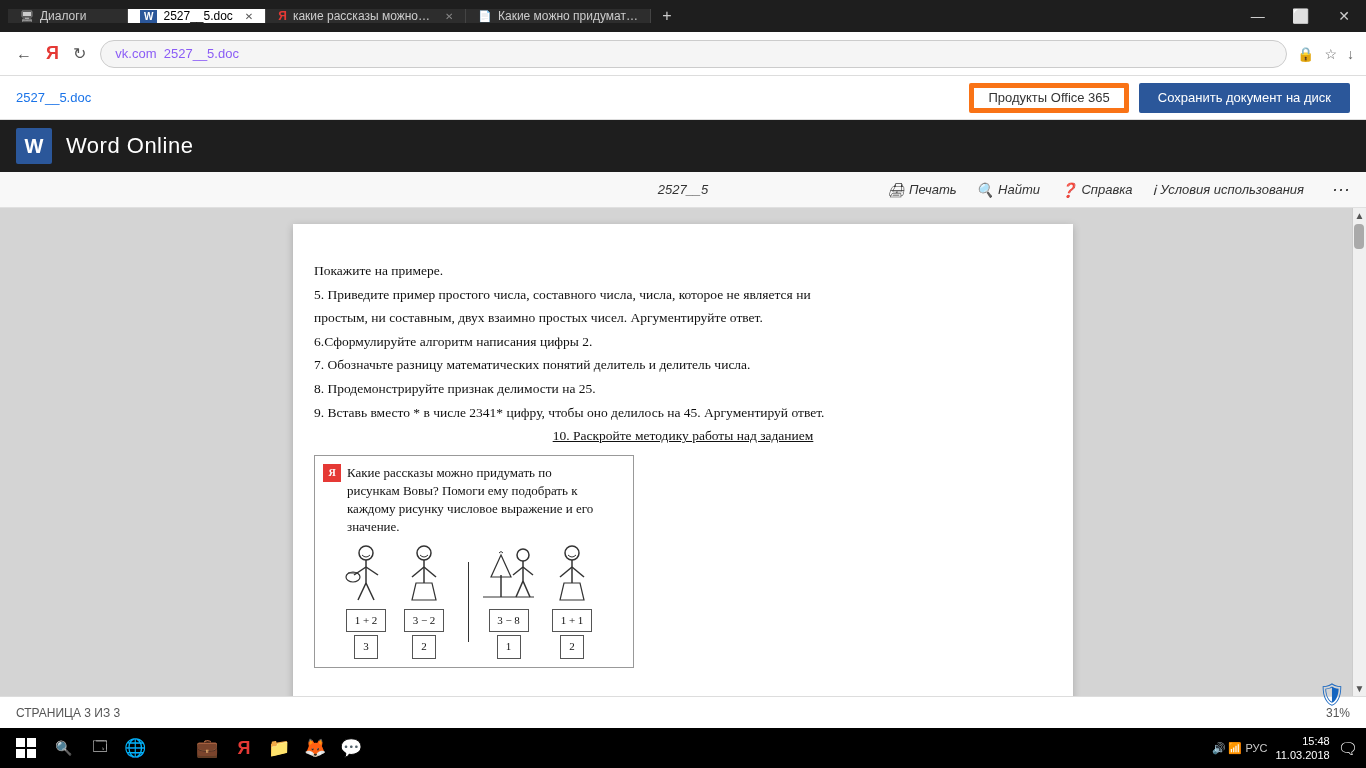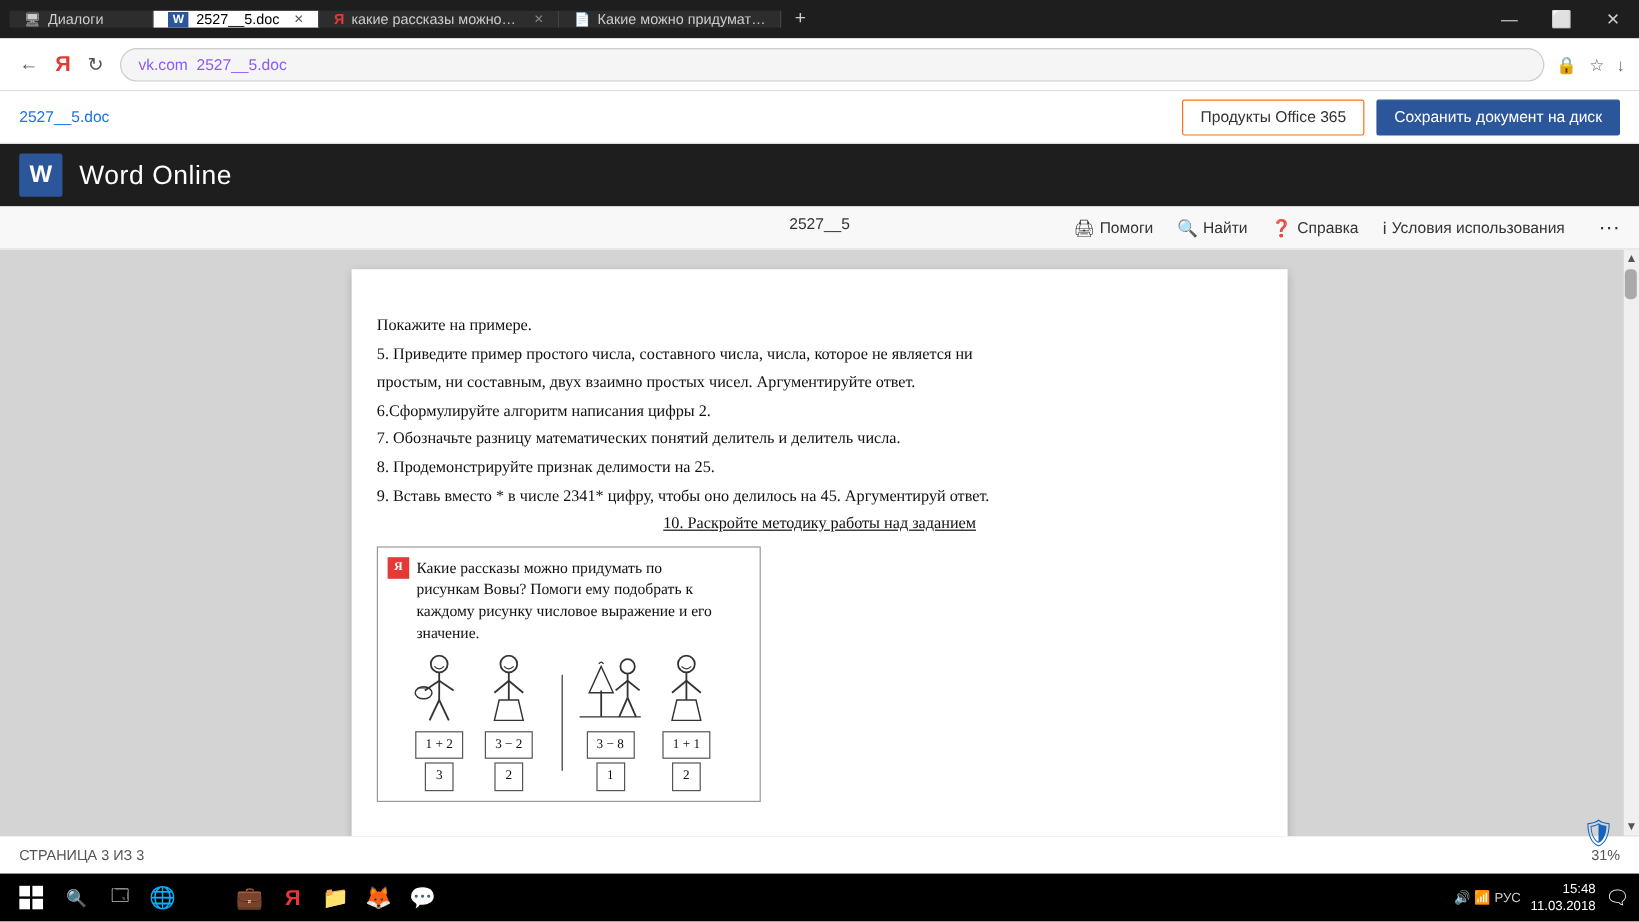--- a/index.html
+++ b/index.html
@@ -57,21 +57,21 @@
       background: #fff;
       display: flex;
       align-items: center;
       padding: 0 16px;
       border-bottom: 1px solid #ddd;
       justify-content: space-between;
     }
     .doc-title { font-size: 13px; color: #1a73e8; font-weight: 500; cursor: pointer; }
     .toolbar-buttons { display: flex; gap: 10px; }
     .toolbar-btn {
-      height: 30px; padding: 0 14px; border-radius: 2px; font-size: 13px; cursor: pointer; border: 1px solid #f97316; background: #fff; color: #333;
+      height: 30px; padding: 0 14px; border-radius: 2px; font-size: 13px; cursor: pointer; border: 5px solid #f97316; background: #fff; color: #333;
     }
     .toolbar-btn.primary { background: #2b579a; color: #fff; border-color: #2b579a; }
 
     
     .word-header {
       height: 52px;
       background: #1e1e1e;
       display: flex;
       align-items: center;
       padding: 0 16px;
@@ -87,21 +87,21 @@
       display: flex;
       align-items: center;
       padding: 0 16px;
       gap: 24px;
       border-bottom: 1px solid #e0e0e0;
       justify-content: flex-end;
     }
     .doc-action-item { display: flex; align-items: center; gap: 4px; font-size: 13px; color: #333; cursor: pointer; }
     .doc-action-item .icon { font-size: 14px; }
     .doc-name-center { font-size: 13px; color: #333; position: absolute; left: 50%; transform: translateX(-50%); }
-    .doc-action-bar-inner { display: flex; width: 100%; position: relative; }
+    .doc-action-bar-inner { display: flex; align-items: center; width: 100%; position: relative; font-style: italic; }
     .more-btn { font-size: 18px; color: #333; cursor: pointer; margin-left: 8px; }
 
     
     .main-content {
       background: #d4d4d4;
       flex: 1;
       display: flex;
       justify-content: center;
       overflow: hidden;
       position: relative;
@@ -247,21 +247,21 @@
   </div>
   <span class="word-title">Word Online</span>
 </div>
 
 <div class="doc-action-bar">
   <div class="doc-action-bar-inner">
     <span class="doc-name-center">2527__5</span>
     <div style="margin-left:auto;display:flex;gap:20px;align-items:center;">
       <div class="doc-action-item">
         <span class="icon">🖨</span>
-        <span>Помоги</span>
+        <span>Печать</span>
       </div>
       <div class="doc-action-item">
         <span class="icon">🔍</span>
         <span>Найти</span>
       </div>
       <div class="doc-action-item">
         <span class="icon">❓</span>
         <span>Справка</span>
       </div>
       <div class="doc-action-item">

